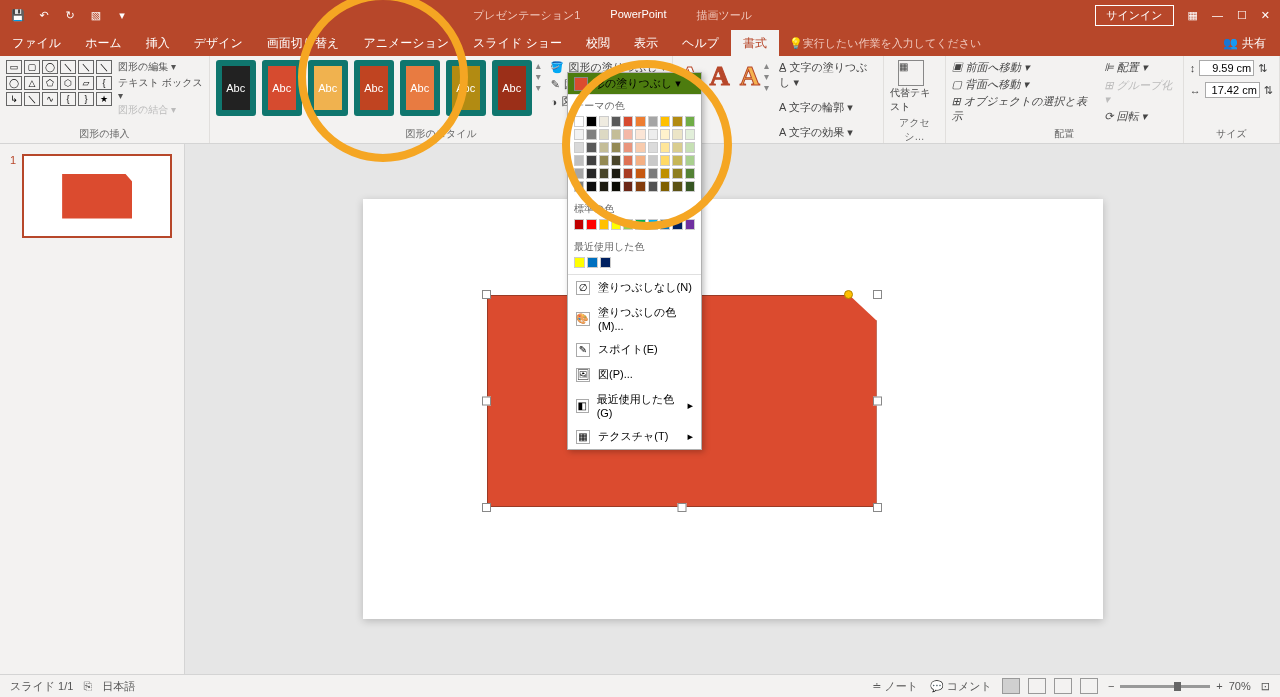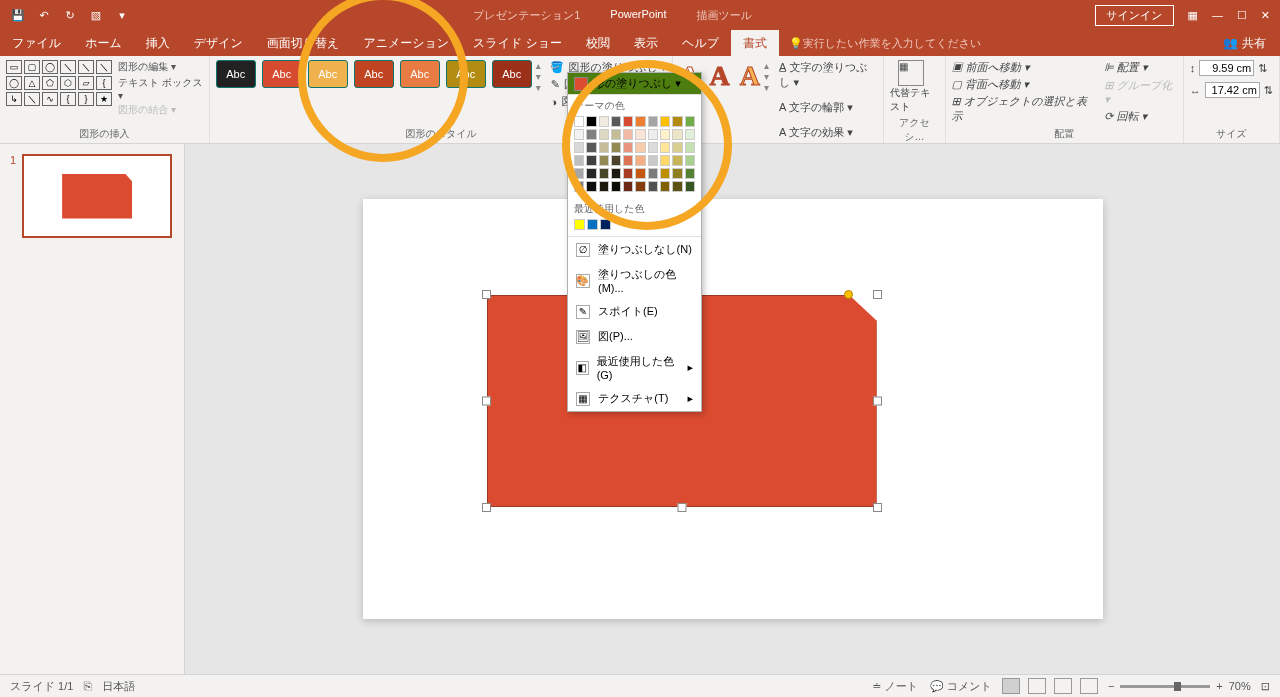--- a/index.html
+++ b/index.html
@@ -23,21 +23,21 @@
 
   
   .ribbon { height: 88px; background: #f3f2f1; border-bottom: 1px solid #d4d4d4; display: flex; }
   .group { border-right: 1px solid #e1dfdd; display: flex; flex-direction: column; justify-content: space-between; padding: 4px 6px 2px; }
   .group-label { font-size: 10px; color: #666; text-align: center; padding-top: 2px; }
   .shapes-grid { display: grid; grid-template-columns: repeat(6, 16px); grid-auto-rows: 14px; gap: 2px; }
   .shapes-grid span { border: 1px solid #666; font-size: 9px; display:flex;align-items:center;justify-content:center;}
   .side-opts { display:flex; flex-direction:column; gap:2px; font-size:10px; color:#555; margin-left:6px; }
 
   .styles-row { display:flex; gap:6px; align-items:center; }
-  .style-swatch { width:40px; height:28px; border-radius:3px; display:flex; align-items:center; justify-content:center; font-size:11px; color:#fff; border:1px solid #0f766e; }
+  .style-swatch { width:40px; height:56px; border-radius:3px; display:flex; align-items:center; justify-content:center; font-size:11px; color:#fff; border:6px solid #0f766e; }
 
   .fill-opts { display:flex; flex-direction:column; gap:2px; font-size:11px; color:#444; margin-left:6px; }
   .fill-btn { display:flex; align-items:center; gap:4px; }
 
   .wordart-row { display:flex; gap:10px; align-items:center; }
   .wa { font-family: Georgia, serif; font-size:28px; font-weight:bold; -webkit-text-stroke:1px #b7472a; }
 
   .textfx { display:flex; flex-direction:column; gap:10px; font-size:11px; color:#444; }
   .alt-text { width:42px; display:flex; flex-direction:column; align-items:center; font-size:10px; color:#444; }
   .arrange { display:flex; flex-direction:column; gap:2px; font-size:11px; color:#444; }
@@ -353,20 +353,35 @@
           <span style="background: rgb(107, 38, 22);"></span>
           <span style="background: rgb(131, 60, 12);"></span>
           <span style="background: rgb(82, 82, 82);"></span>
           <span style="background: rgb(128, 96, 0);"></span>
           <span style="background: rgb(92, 82, 20);"></span>
           <span style="background: rgb(55, 86, 35);"></span>
         </div>
       </div>
   </div>
   <div class="popup-section">
+    <div class="lbl">標準の色</div>
+    <div id="standard-row" class="swatch-row">
+        <span style="background: rgb(192, 0, 0);"></span>
+        <span style="background: rgb(255, 0, 0);"></span>
+        <span style="background: rgb(255, 192, 0);"></span>
+        <span style="background: rgb(255, 255, 0);"></span>
+        <span style="background: rgb(146, 208, 80);"></span>
+        <span style="background: rgb(0, 176, 80);"></span>
+        <span style="background: rgb(0, 176, 240);"></span>
+        <span style="background: rgb(0, 112, 192);"></span>
+        <span style="background: rgb(0, 32, 96);"></span>
+        <span style="background: rgb(112, 48, 160);"></span>
+      </div>
+  </div>
+  <div class="popup-section">
     <div class="lbl">最近使用した色</div>
     <div id="recent-row" class="swatch-row">
         <span style="background: rgb(255, 255, 0);"></span>
         <span style="background: rgb(0, 112, 192);"></span>
         <span style="background: rgb(0, 32, 96);"></span>
       </div>
   </div>
   <div style="border-top:1px solid #e0e0e0;">
     <div class="popup-item">
         <span class="icn">∅</span>

